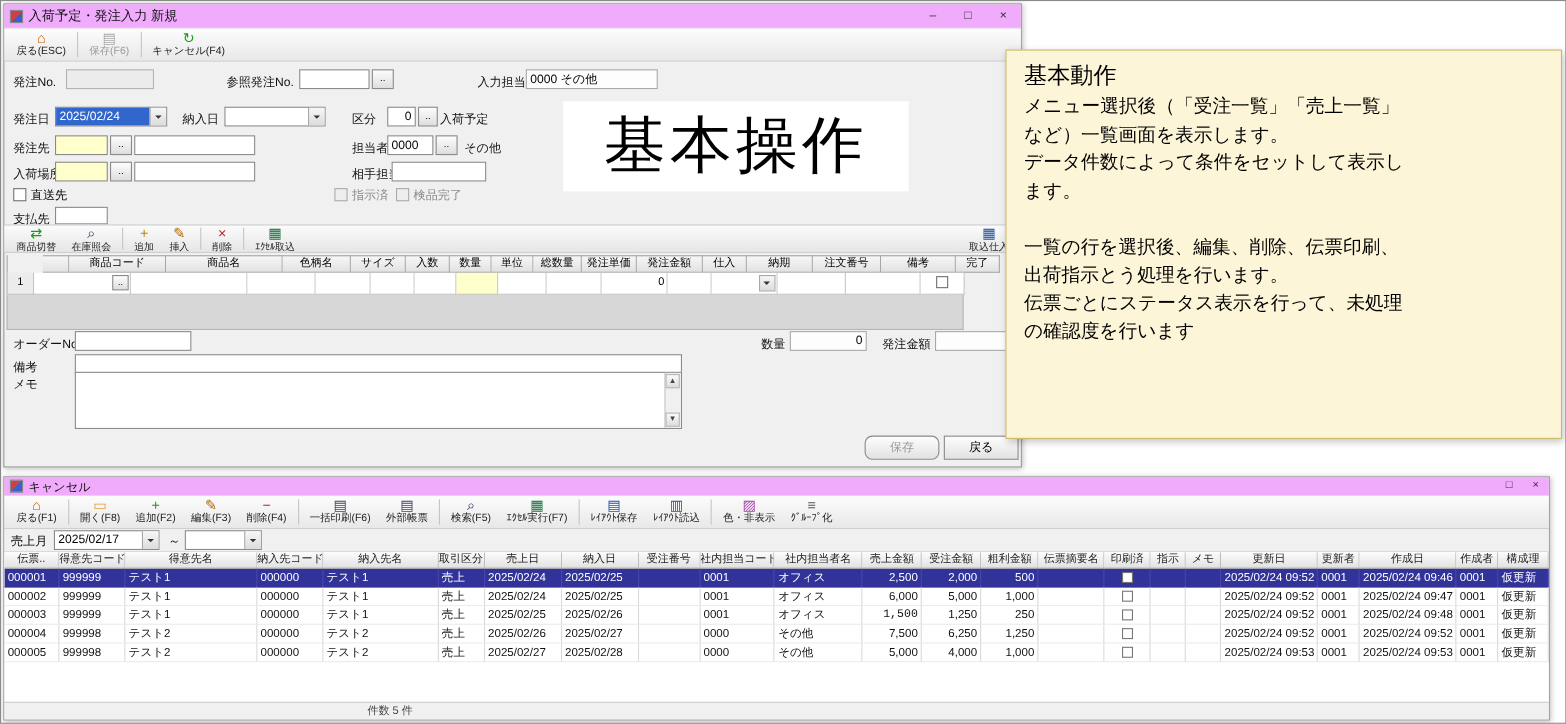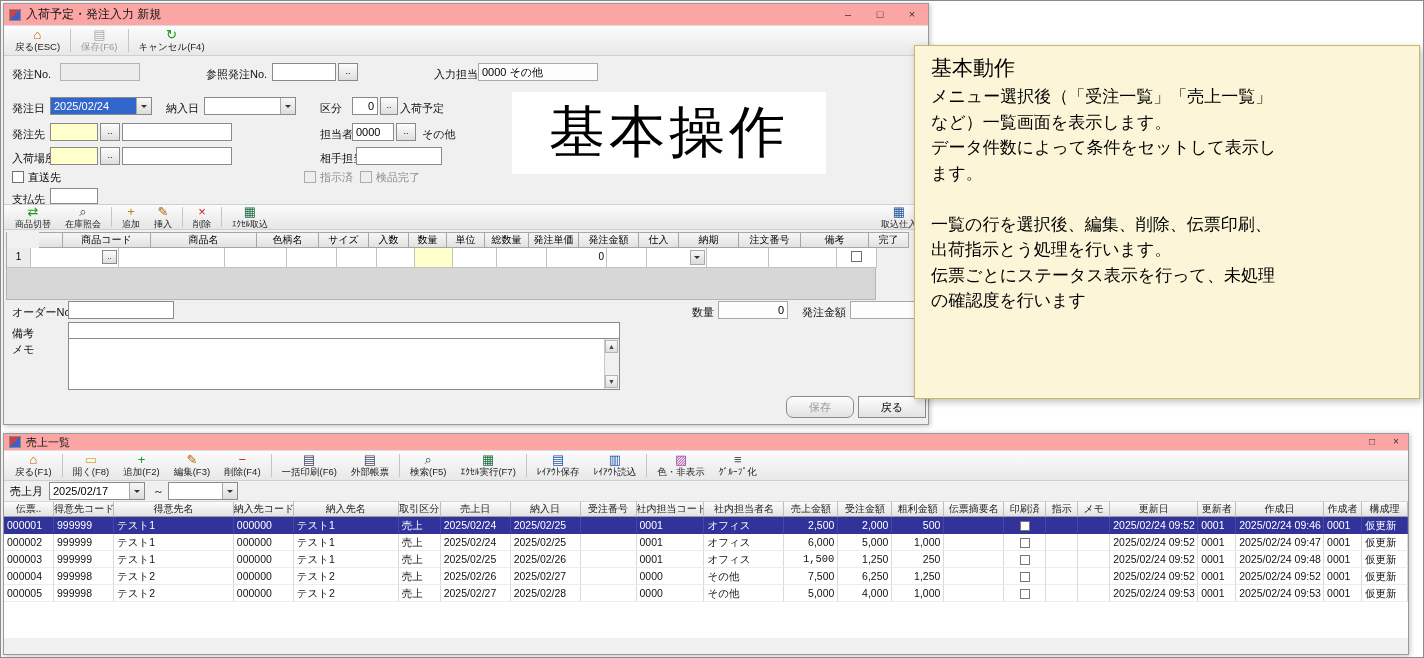--- a/index.html
+++ b/index.html
@@ -1,21 +1,21 @@
 <!DOCTYPE html>
 <html><head>
 <meta charset="utf-8">
 <style>
   * { margin:0; padding:0; box-sizing:border-box; }
   body { font-family:"Liberation Sans","DejaVu Sans",sans-serif; background:#fff; }
   .screen { position:relative; width:1424px; height:658px; background:#fff; border:1px solid #8a8a8a; overflow:hidden; }
 
   
   .win { position:absolute; background:#f0f0f0; border:1px solid #9a9a9a; box-shadow:1px 1px 5px rgba(0,0,0,.25); }
-  .titlebar { height:22px; display:flex; align-items:center; padding-left:5px; background:#fca5a5; border-bottom:1px solid #dcdcdc; font-size:12px; color:#111; }
+  .titlebar { height:22px; display:flex; align-items:center; padding-left:5px; background:#f0abfc; border-bottom:1px solid #dcdcdc; font-size:12px; color:#111; }
   .titlebar.small { height:17px; font-size:11px; }
   .appicon { display:inline-block; width:12px; height:12px; margin-right:5px; background:linear-gradient(135deg,#d04040 50%,#3a5fd0 50%); border:1px solid #888; }
   .win-ctrls { margin-left:auto; display:flex; height:100%; }
   .wbtn { width:32px; text-align:center; font-size:11px; color:#333; line-height:20px; }
   .titlebar.small .wbtn { width:24px; line-height:15px; font-size:10px; }
 
   .toolbar { display:flex; align-items:center; padding:1px 4px; background:linear-gradient(#fcfcfc,#e8e8e8); border-bottom:1px solid #cfcfcf; height:30px; }
   .tbtn { display:flex; flex-direction:column; align-items:center; justify-content:center; padding:1px 7px; font-size:9.5px; color:#222; height:28px; white-space:nowrap; }
   .tbtn.disabled { color:#9a9a9a; }
   .tbtn.disabled .tic { color:#aaa !important; }
@@ -266,21 +266,21 @@
       </span>
     </div>
 
     <div class="btn disabled" style="left:782px;top:392px;width:68px;height:22px;line-height:20px;">保存</div>
     <div class="btn" style="left:854px;top:392px;width:68px;height:22px;line-height:20px;">戻る</div>
   </div>
 
   <div class="win" id="sales-window" style="left:2px;top:432px;width:1406px;height:222px;">
     <div class="titlebar small">
       <span class="appicon"></span>
-      <span>売上一覧</span>
+      <span>キャンセル</span>
       <span class="win-ctrls">
         <span class="wbtn">□</span>
         <span class="wbtn">×</span>
       </span>
     </div>
     <div class="toolbar" id="sales-toolbar">
         <div class="tbtn">
           <span class="tic" style="color: rgb(192, 90, 0);">⌂</span>
           <span class="tlb">戻る(F1)</span>
         </div>
@@ -497,20 +497,23 @@
             <div class="scell" style="width: 32px;"></div>
             <div class="scell" style="width: 32px;"></div>
             <div class="scell" style="width: 88px;">2025/02/24 09:53</div>
             <div class="scell" style="width: 38px;">0001</div>
             <div class="scell" style="width: 88px;">2025/02/24 09:53</div>
             <div class="scell" style="width: 38px;">0001</div>
             <div class="scell" style="width: 46px;">仮更新</div>
           </div>
         </div>
     </div>
+    <div class="statusbar">
+      <span>件数 5 件</span>
+    </div>
   </div>
 
   <div class="note">
     <div class="note-title">基本動作</div>
     <div class="note-body">メニュー選択後（「受注一覧」「売上一覧」
 など）一覧画面を表示します。
 データ件数によって条件をセットして表示し
 ます。
 
 一覧の行を選択後、編集、削除、伝票印刷、

